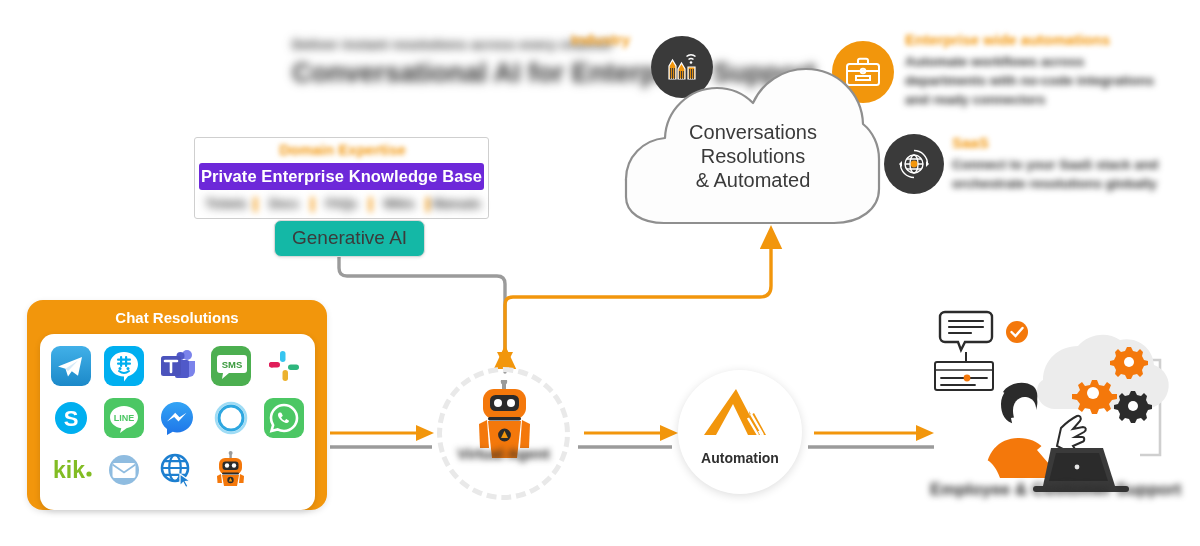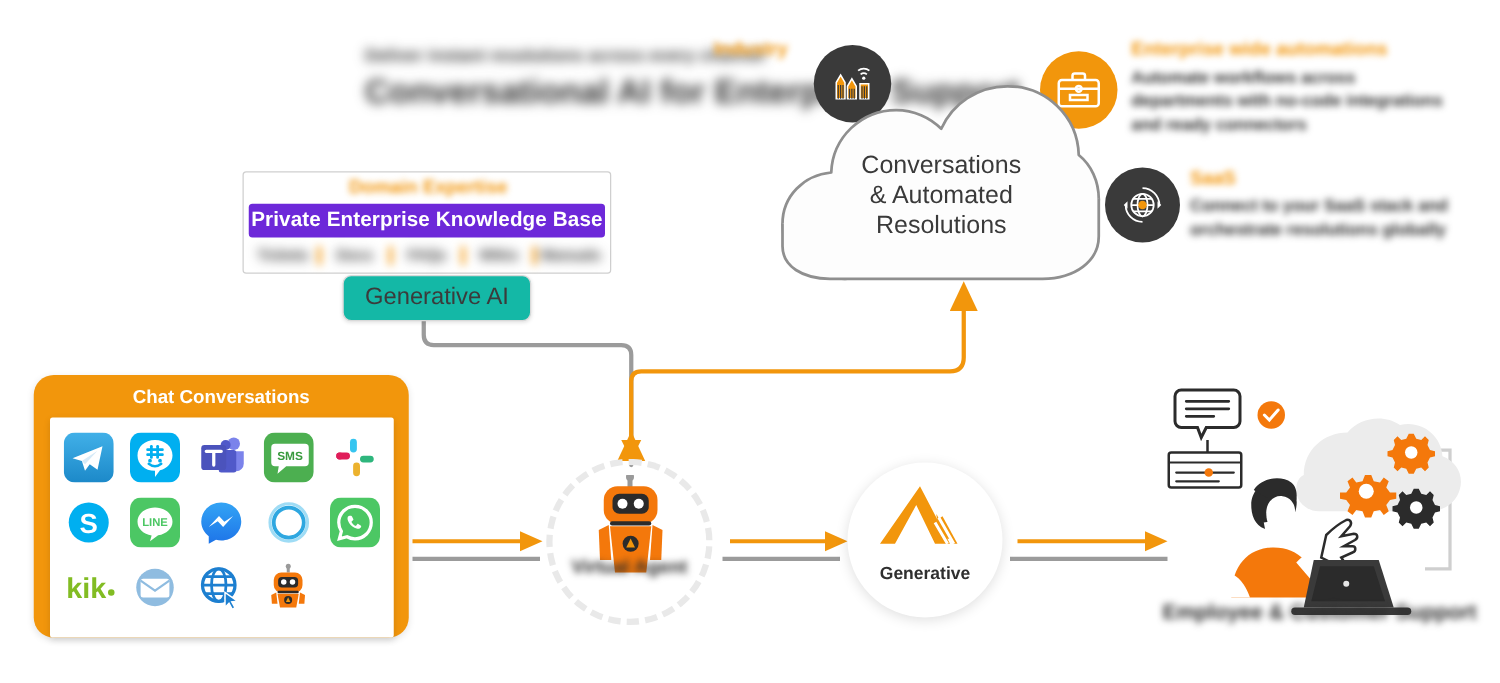--- a/index.html
+++ b/index.html
@@ -97,21 +97,21 @@
     left: 27px; top: 300px; width: 300px; height: 210px;
     background: #F2960C; border-radius: 16px;
     box-shadow: 0 2px 6px rgba(0,0,0,.10);
   }
   #chat-title {
     left: 27px; top: 309px; width: 300px; text-align: center;
     color: #fff; font-size: 15px; font-weight: 700;
   }
   #chat-body {
     left: 40px; top: 334px; width: 275px; height: 176px;
-    background: #fff; border-radius: 2px;
+    background: #fff; border-radius: 14px;
     box-shadow: 0 2px 6px rgba(0,0,0,.13);
     display: grid; grid-template-columns: repeat(5, 1fr);
     grid-auto-rows: 52px; align-items: center; justify-items: center;
     padding: 6px 4px 0;
   }
   .app-ico { width: 40px; height: 40px; position: relative; }
 
   
   #bot-circle {
     left: 437px; top: 367px; width: 133px; height: 133px;
@@ -265,26 +265,26 @@
   <svg class="abs" id="cloud" viewBox="0 0 262 172">
     <path d="M56,168 C25,168 6,148 6,124 C6,102 23,85 45,83 C46,55 69,33 97,33 C111,33 124,39 133,48
              C142,28 162,14 186,14 C217,14 242,38 243,69 C253,77 259,90 259,104 C259,128 240,148 215,148
              C215,148 80,168 56,168 Z" fill="#fdfdfd" stroke="#8f8f8f" stroke-width="2.2" stroke-linejoin="round"></path>
     <path d="M6,124 C6,148 25,168 56,168 L215,168 C240,168 259,148 259,124 L259,104
              C259,128 240,148 215,148 L56,148 C31,148 6,140 6,124 Z" fill="#fdfdfd"></path>
     <path d="M6,124 L6,142 C6,158 22,168 44,168 L214,168 C240,168 259,154 259,134 L259,104" fill="#fdfdfd" stroke="#8f8f8f" stroke-width="2.2" stroke-linejoin="round"></path>
   </svg>
   <div class="abs" id="cloud-text">
     <div>Conversations</div>
+    <div>Resolutions</div>
     <div>&amp; Automated</div>
-    <div>Resolutions</div>
   </div>
 
   <div class="abs" id="chat-panel"></div>
-  <div class="abs" id="chat-title">Chat Conversations</div>
+  <div class="abs" id="chat-title">Chat Resolutions</div>
   <div class="abs" id="chat-body">
 
     <div class="app-ico">
       <svg width="40" height="40" viewBox="0 0 40 40">
         <defs>
             <linearGradient id="tg" x1="0" y1="0" x2="0" y2="1">
           <stop offset="0" stop-color="#41B0E8"></stop>
               <stop offset="1" stop-color="#1C89C9"></stop>
             </linearGradient>
           </defs>
@@ -447,21 +447,21 @@
 
   <div class="abs" id="auto-circle"></div>
   <svg class="abs" style="left:702px; top:387px;" width="76" height="62" viewBox="0 0 76 62">
     <path d="M34 2 L58 48 L46 48 L31 17 L14 48 L2 48 Z" fill="#F2960C"></path>
     <path d="M47 24 L58 44 L50 44 Z" fill="#F2960C"></path>
     <path d="M49 28 L60 48 L64 48 L52 26 Z" fill="#F2960C"></path>
     <g stroke="#ffffff" stroke-width="2.4">
       <path d="M46 31 L56 48 M49 27 L61 48"></path>
     </g>
   </svg>
-  <div class="abs" id="auto-label">Generative</div>
+  <div class="abs" id="auto-label">Automation</div>
 
   <svg class="abs" style="left:925px; top:300px;" width="250" height="200" viewBox="0 0 250 200">
 
     <path d="M118 80 C118 60 134 46 153 46 C163 34 182 31 195 40 C212 36 228 48 229 65 C240 69 246 80 243 91
              C240 103 229 109 218 109 L130 109 C120 109 112 101 112 92 C112 86 114 82 118 80 Z" fill="#ececec"></path>
 
     <path d="M20 12 L62 12 A5 5 0 0 1 67 17 L67 37 A5 5 0 0 1 62 42 L40 42 L36 50 L33 42 L20 42 A5 5 0 0 1 15 37 L15 17 A5 5 0 0 1 20 12 Z" fill="#fff" stroke="#2b2b2b" stroke-width="2.4"></path>
     <g stroke="#2b2b2b" stroke-width="2.2" stroke-linecap="round">
       <path d="M24 21 L58 21 M24 27 L58 27 M24 33 L46 33"></path>
     </g>

